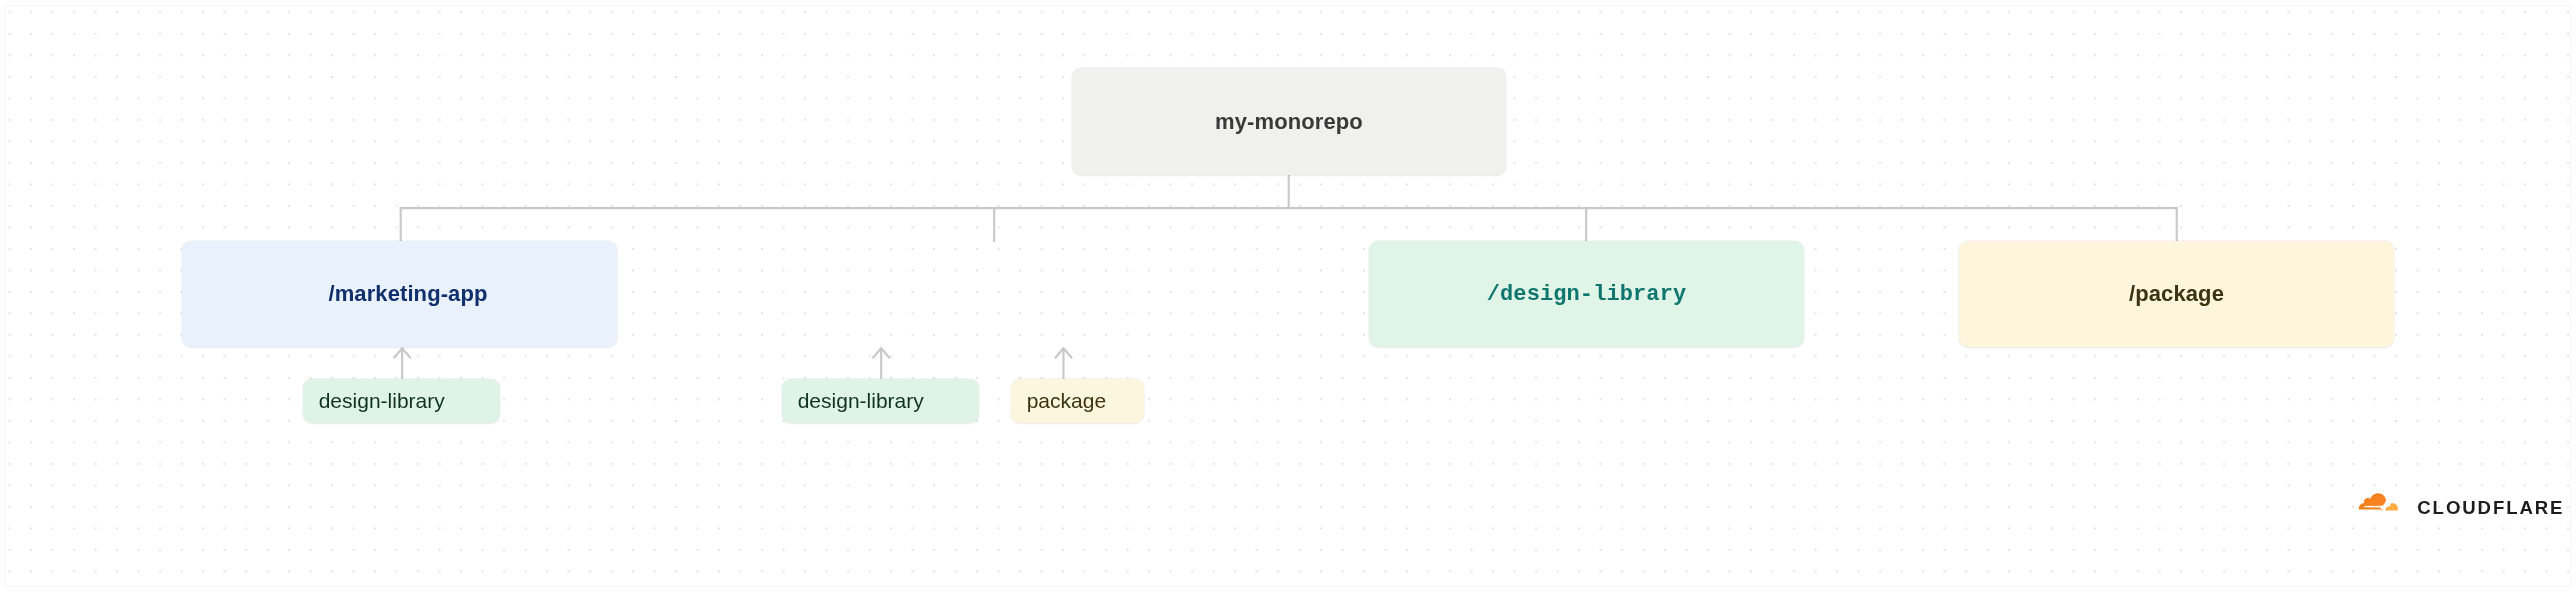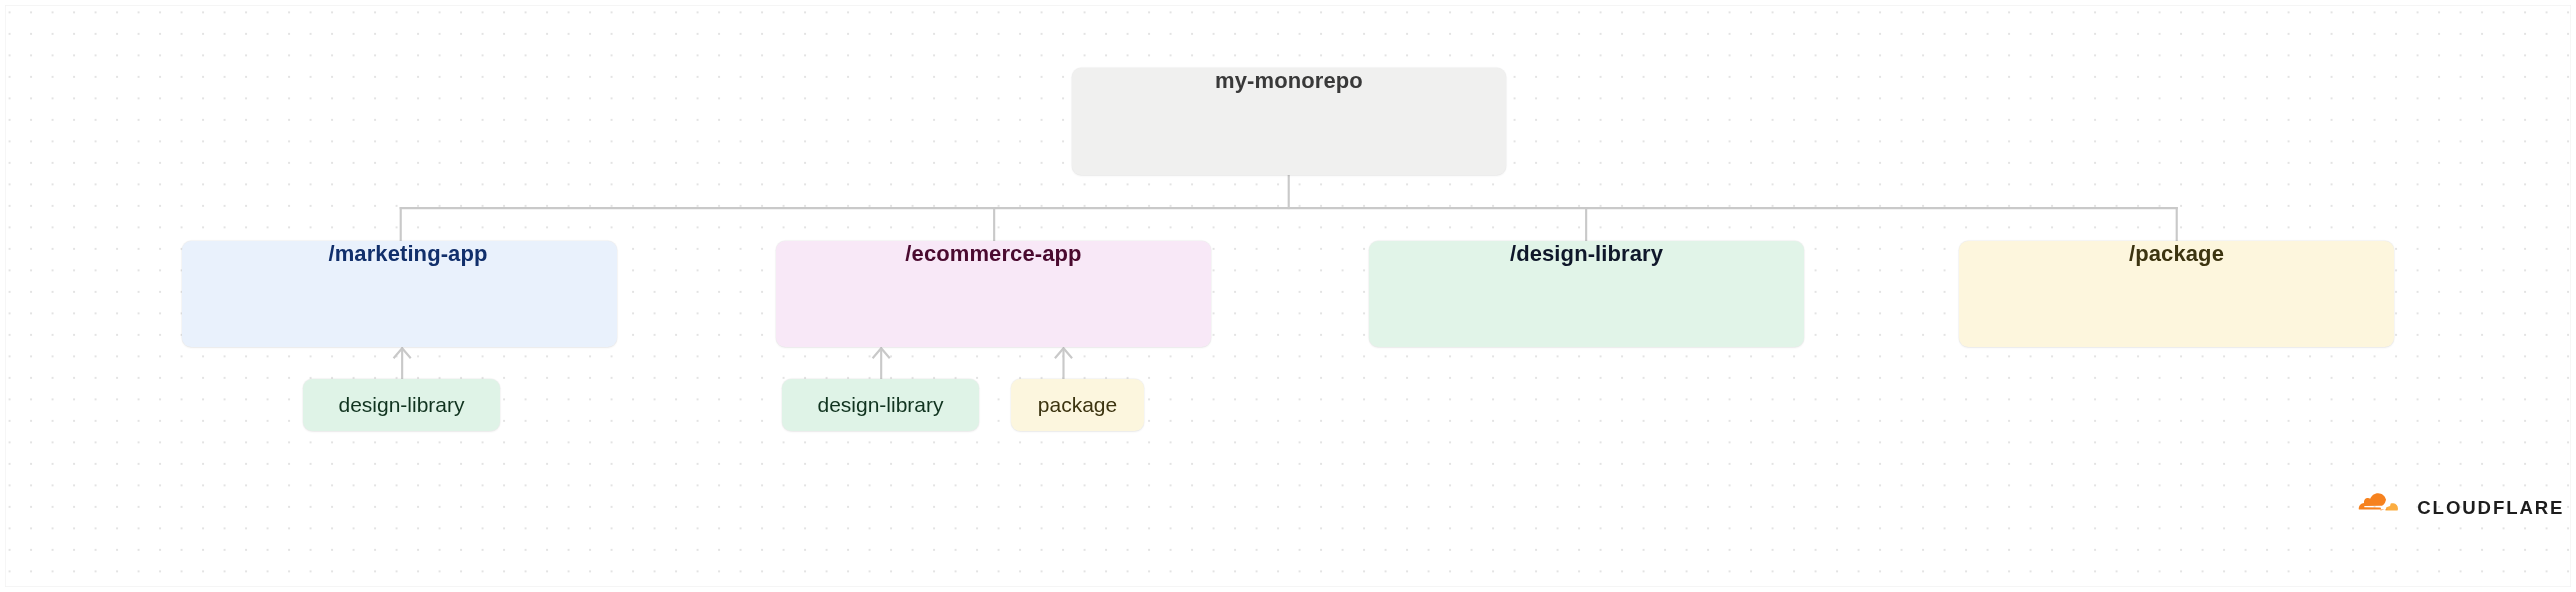--- a/index.html
+++ b/index.html
@@ -41,20 +41,21 @@
     left: 0; top: 0;
     width: 2576px;
     height: 592px;
   }
 
   .node {
     position: absolute;
     box-sizing: border-box;
     border-radius: 9.3px;
     display: flex;
+    align-items: center;
     justify-content: center;
     text-align: center;
     box-shadow: 0 0.7px 2.1px rgba(30,30,30,0.07), 0 0 0 0.7px rgba(0,0,0,0.035);
   }
 
   .node-label {
     font-weight: bold;
     letter-spacing: 0.1px;
     white-space: nowrap;
   }
@@ -82,34 +83,34 @@
     font-size: 22px;
   }
 
   #node-marketing  { left: 182px;  background: #e9f1fc; padding-left: 17px; }
   #node-marketing .node-label  { color: #112f6b; }
 
   #node-ecommerce  { left: 776px; background: #f8e8f7; }
   #node-ecommerce .node-label  { color: #4a0a2f; }
 
   #node-design     { left: 1369px; background: #e1f4e8; }
-  #node-design .node-label     { color: #0f172a; }
+  #node-design .node-label     { color: #0f766e; font-family: Liberation Mono, monospace; }
 
   #node-package    { left: 1959px; background: #fdf6dd; }
   #node-package .node-label    { color: #3c3410; }
 
   
   .dep-pill {
     position: absolute;
     box-sizing: border-box;
-    height: 52px;
+    height: 44px;
     border-radius: 9.3px;
     display: flex;
     align-items: center;
-    justify-content: center;
+    justify-content: flex-start;
     font-size: 21px;
     white-space: nowrap;
     padding: 0 15.7px;
     box-shadow: 0 0.7px 2.1px rgba(30,30,30,0.07), 0 0 0 0.7px rgba(0,0,0,0.03);
   }
   .dep-green { background: #dff3e7; color: #10331f; }
   .dep-cream { background: #fcf6de; color: #3c3410; }
 
   #dep-marketing-design { left: 303px;  top: 379px; width: 197px; }
   #dep-ecom-design      { left: 782px; top: 379px; width: 197px; }
@@ -162,23 +163,20 @@
   </svg>
 
   <div class="node" id="node-root">
     <span class="node-label">my-monorepo</span>
   </div>
 
   <div class="node pkg-node" id="node-marketing">
     <span class="node-label">/marketing-app</span>
   </div>
 
-  <div class="node pkg-node" id="node-ecommerce">
-    <span class="node-label">/ecommerce-app</span>
-  </div>
 
   <div class="node pkg-node" id="node-design">
     <span class="node-label">/design-library</span>
   </div>
 
   <div class="node pkg-node" id="node-package">
     <span class="node-label">/package</span>
   </div>
 
   <div class="dep-pill dep-green" id="dep-marketing-design">

